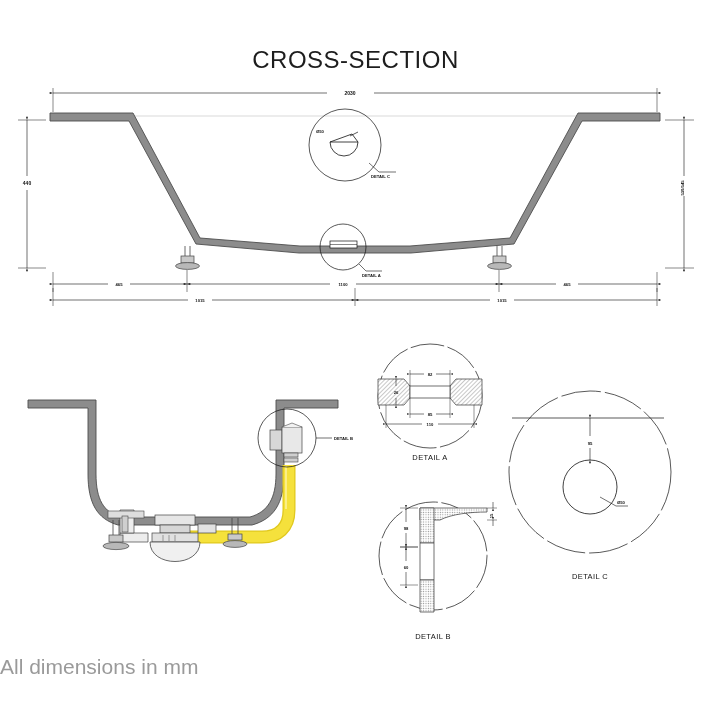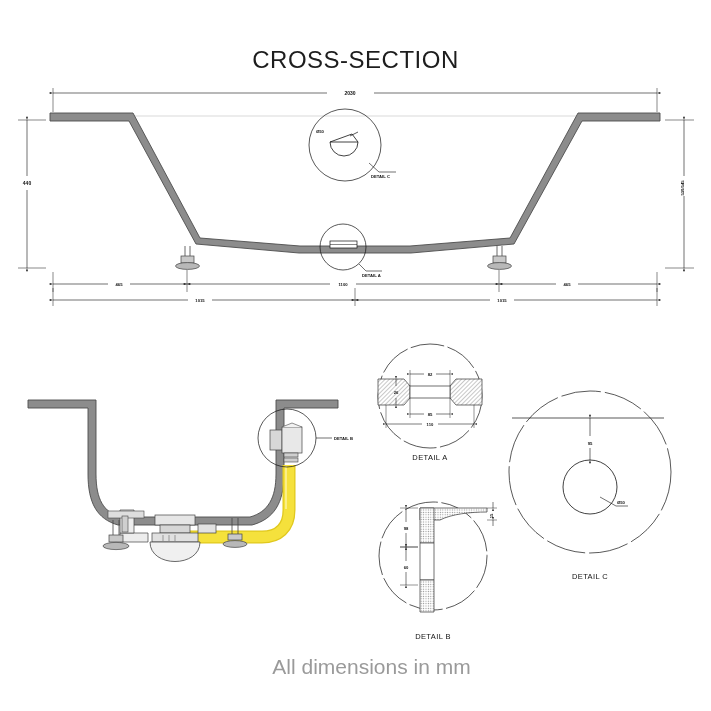--- a/index.html
+++ b/index.html
@@ -24,25 +24,23 @@
     text-align: center;
     font-size: 24px;
     letter-spacing: 0.5px;
     color: #1d1d1d;
     font-family: "Liberation Sans", sans-serif;
     margin-top: 24px;
   }
   .footer-note {
     position: absolute;
     top: 655px; left: 0; width: 711px;
-    text-align: center;
     font-size: 21px;
     color: #9a9a9a;
     font-family: "Liberation Sans", sans-serif;
-    padding-left: 32px;
   }
   .svg-layer {
     position: absolute;
     top: 0; left: 0;
     width: 711px; height: 711px;
   }
   .detail-caption {
     font-family: "Liberation Sans", sans-serif;
     font-size: 7.5px;
     fill: #111;

